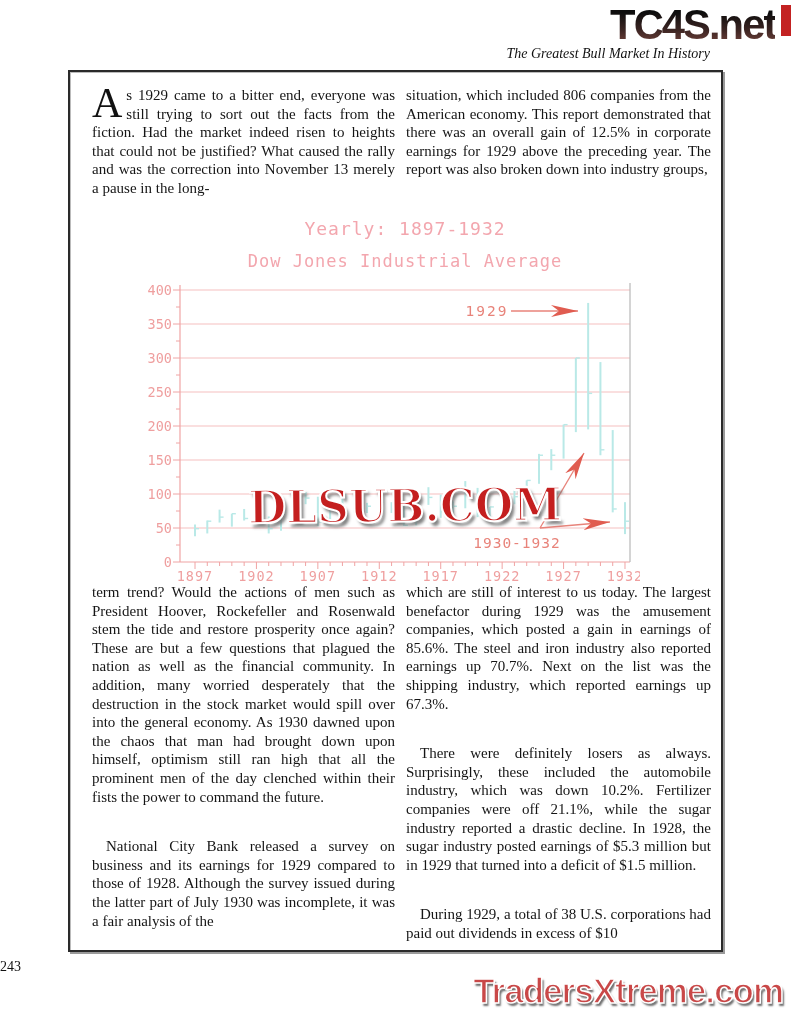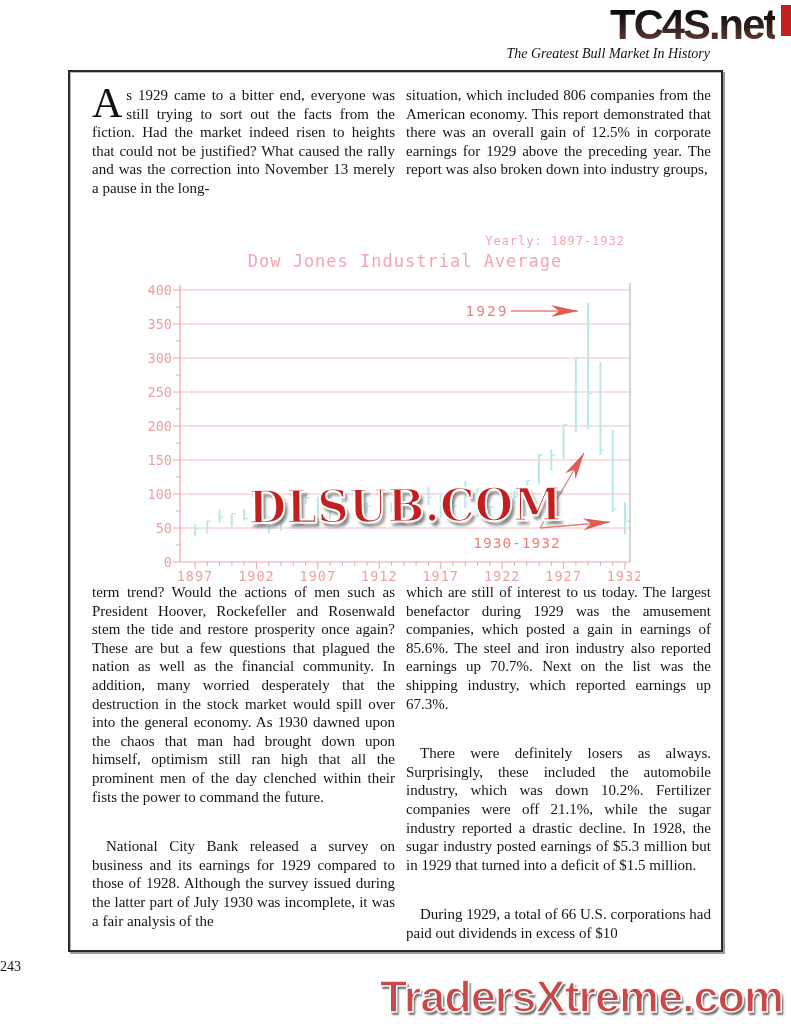--- a/index.html
+++ b/index.html
@@ -26,35 +26,35 @@
   .col2t{left:406px;top:86px;width:305px;}
   .col1b{left:92px;top:583px;width:303px;}
   .col2b{left:406px;top:583px;width:305px;font-family:Liberation Serif, serif;}
   .gap{margin-top:31px;}
   .indent{text-indent:14px;}
   .dropcap{float:left;font-size:42px;line-height:33px;padding:1px 4px 0 0;color:#111;}
 
   
   .chart-title{position:absolute;left:185px;top:212px;width:440px;text-align:center;
     font-family:"DejaVu Sans Mono",monospace;font-size:17px;letter-spacing:1px;color:#f3a6ae;margin-top:39px;}
-  .chart-subtitle{position:absolute;left:185px;top:234px;width:440px;text-align:right;
-    font-family:"DejaVu Sans Mono",monospace;font-size:12px;letter-spacing:1px;color:#f3a6ae;}
+  .chart-subtitle{position:absolute;left:185px;top:218px;width:440px;text-align:center;
+    font-family:"DejaVu Sans Mono",monospace;font-size:18px;letter-spacing:1px;color:#f3a6ae;}
   #chart-svg{position:absolute;left:140px;top:278px;}
 
   .watermark{position:absolute;left:248px;top:480px;width:304px;text-align:center;
     font-family:"DejaVu Serif",serif;font-weight:bold;font-size:44px;letter-spacing:0px;
     color:#c41f1f;-webkit-text-stroke:2px #fff;
     text-shadow:3px 4px 3px rgba(110,110,110,.85), -1px -1px 0 #fff;
     transform:scaleY(1.04) rotate(-.6deg);}
 
   
   .page-num{position:absolute;left:0;top:959px;width:791px;text-align:left;
     font-size:14px;color:#111;}
   .brand-bottom{position:absolute;right:8px;top:971px;
-    font-family:"Liberation Sans",sans-serif;font-weight:bold;font-size:45px;
+    font-family:"Liberation Sans",sans-serif;font-weight:bold;font-size:35px;
     letter-spacing:-1px;color:#c94848;-webkit-text-stroke:1.5px #fff;
     text-shadow:2px 3px 2px #6f6f6f;margin-left:48px;}
 </style>
 </head>
 <body>
 
 <div class="page">
 
   <div class="site-logo">TC4S.net</div>
   <div class="corner-accent"></div>
@@ -250,19 +250,19 @@
   <div class="watermark">DLSUB.COM</div>
 
   <div class="col col1b">
     <div class="para">term trend?  Would the actions of men such as President Hoover, Rockefeller and Rosenwald stem the tide and restore prosperity once again?   These are but a few questions that plagued the nation as well as the financial community.  In addition, many worried desperately that the destruction in the stock market would spill over into the general economy.  As 1930 dawned upon the chaos that man had brought down upon himself, optimism still ran high that all the prominent men of the day clenched within their fists the power to command the future.</div>
     <div class="para gap indent">National City Bank released a survey on business and its earnings for 1929 compared to those of 1928.  Although the survey issued during the latter part of July 1930 was incomplete, it was a fair analysis of the</div>
   </div>
 
   <div class="col col2b">
     <div class="para">which are still of interest to us today.  The largest benefactor during 1929 was the amusement companies, which posted a gain in earnings of 85.6%.  The steel and iron industry also reported earnings up 70.7%. Next on the list was the shipping industry, which reported earnings up 67.3%.</div>
     <div class="para gap indent">There were definitely losers as always. Surprisingly, these included the automobile industry, which was down 10.2%.  Fertilizer companies were off 21.1%, while the sugar industry reported a drastic decline.  In 1928, the sugar industry posted earnings of $5.3 million but in 1929 that turned into a deficit of $1.5 million.</div>
-    <div class="para gap indent">During 1929, a total of 66 U.S. corporations had paid out dividends in excess of $10</div>
+    <div class="para gap indent">During 1929, a total of 38 U.S. corporations had paid out dividends in excess of $10</div>
   </div>
 
   <div class="page-num">243</div>
   <div class="brand-bottom">TradersXtreme.com</div>
 
 </div>
 
 </body></html>

